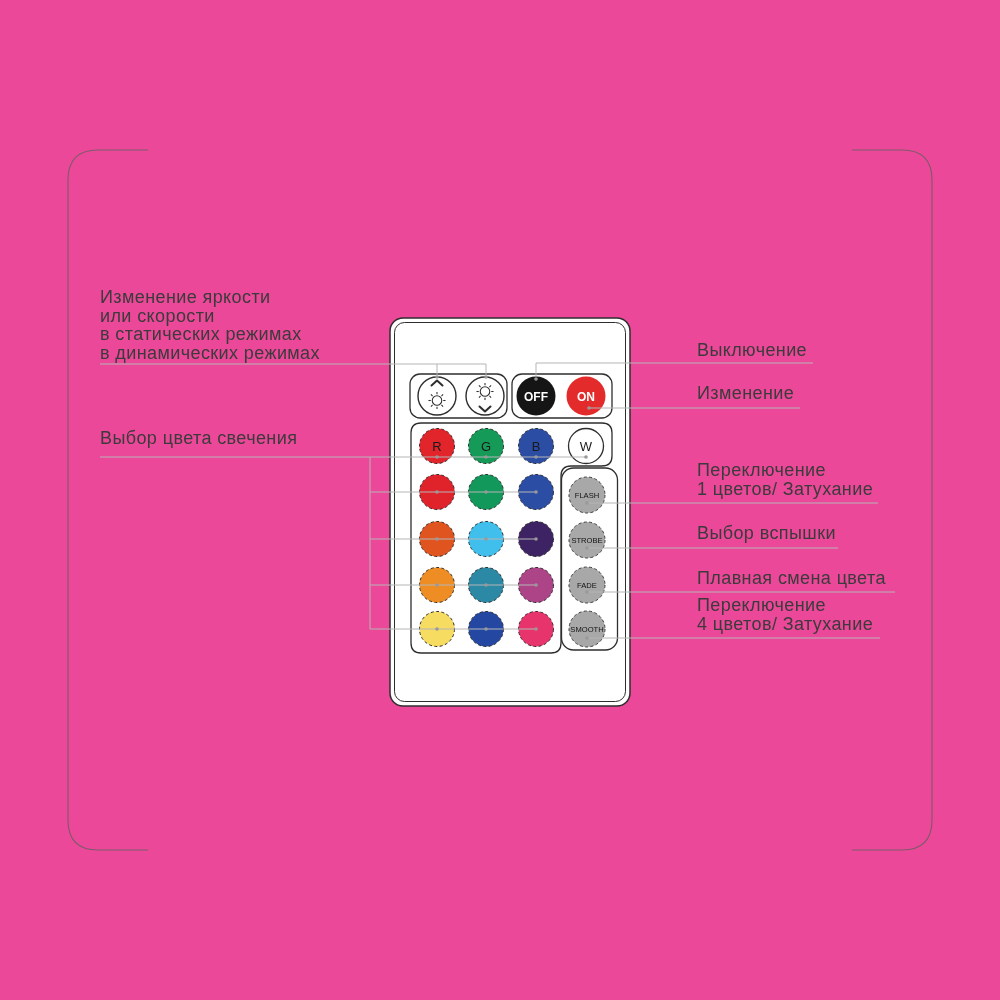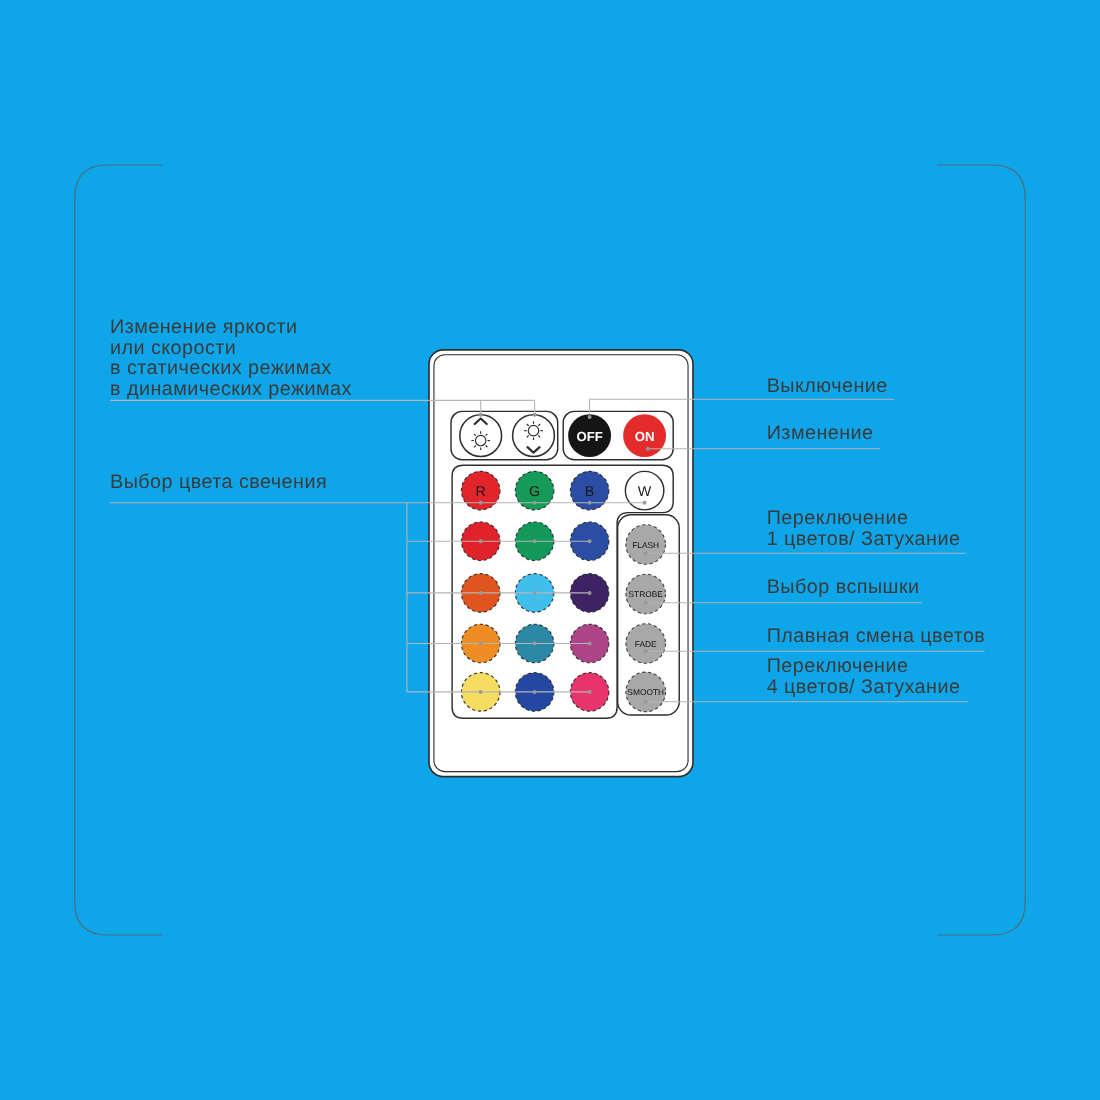--- a/index.html
+++ b/index.html
@@ -1,16 +1,16 @@
 <!DOCTYPE html>
 <html><head>
 <meta charset="utf-8">
 <style>
   html,body{margin:0;padding:0;background:#fff;}
-  #canvas{position:relative;width:1000px;height:1000px;background:#0ea5e9;overflow:hidden;
+  #canvas{position:relative;width:1000px;height:1000px;background:#ec4899;overflow:hidden;
           font-family:"Liberation Sans", sans-serif;}
   svg{position:absolute;left:0;top:0;}
   .label{position:absolute;font-size:18px;line-height:18.5px;letter-spacing:0.4px;color:#3b3b3b;white-space:nowrap;}
   .svg-btn-text{font-family:"Liberation Sans", sans-serif;}
 </style>
 </head>
 <body>
 <div id="canvas">
 
 <div class="label" style="left:100px;top:288px;">
@@ -24,21 +24,21 @@
 
 <div class="label" style="left:697px;top:341px;">Выключение</div>
 <div class="label" style="left:697px;top:384px;">Изменение</div>
 
 <div class="label" style="left:697px;top:461px;">
   <div>Переключение</div>
   <div>1 цветов/ Затухание</div>
 </div>
 
 <div class="label" style="left:697px;top:524px;">Выбор вспышки</div>
-<div class="label" style="left:697px;top:569px;">Плавная смена цветов</div>
+<div class="label" style="left:697px;top:569px;">Плавная смена цвета</div>
 
 <div class="label" style="left:697px;top:596px;">
   <div>Переключение</div>
   <div>4 цветов/ Затухание</div>
 </div>
 
 <svg width="1000" height="1000" viewBox="0 0 1000 1000">
 
   <defs>
     <g id="sun-icon" stroke="#2e2e2e" stroke-width="1.3" fill="none">

